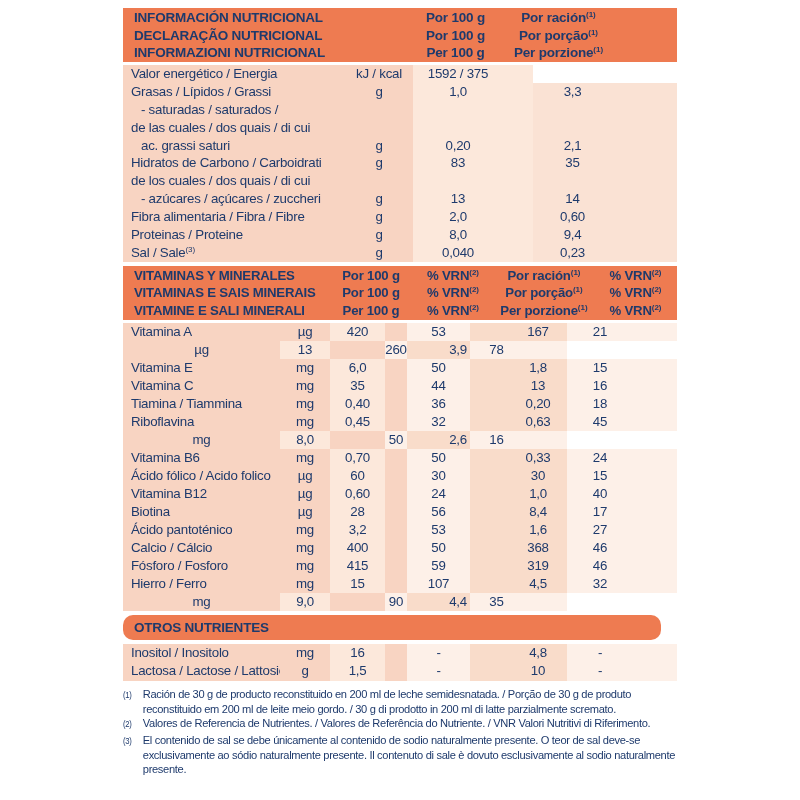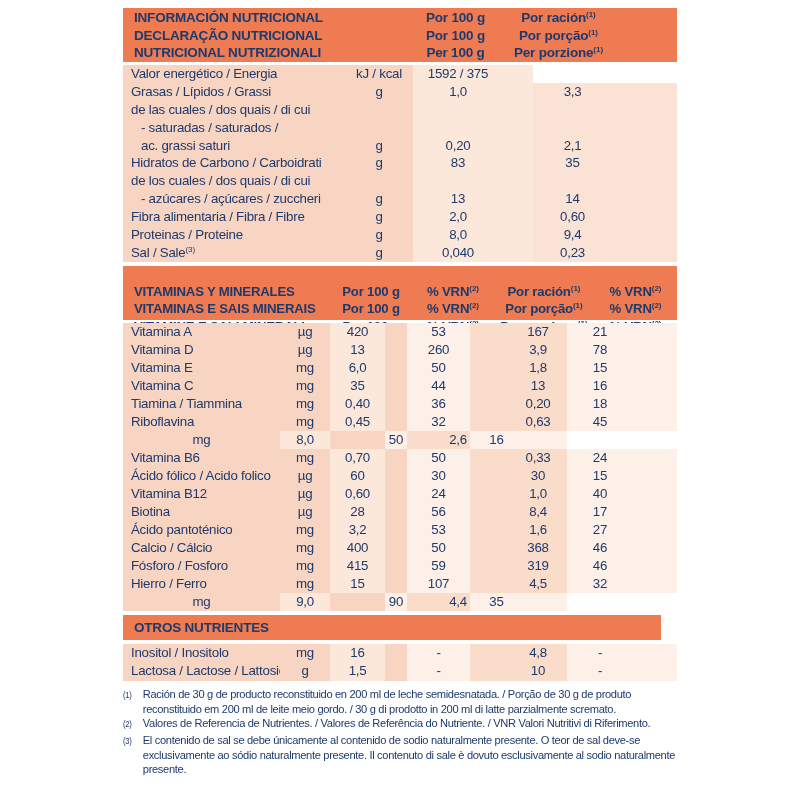--- a/index.html
+++ b/index.html
@@ -14,27 +14,27 @@
   }
   html,body{margin:0;padding:0;}
   body{font-family:"Liberation Sans", sans-serif;}
   .page{position:relative;width:800px;height:800px;background:var(--page-bg);overflow:hidden;color:var(--navy);}
   .label-box{position:absolute;left:123px;top:8px;width:554px;}
 
   
   .hdr{background:var(--orange);color:var(--navy);font-weight:700;letter-spacing:-0.2px;}
   .hdr1{height:54px;padding-top:1px;box-sizing:border-box;margin-bottom:3px;}
   .h1-row{display:grid;grid-template-columns:290px 85px 155px 24px;height:17.5px;line-height:17.5px;font-size:13.5px;white-space:nowrap;}
-  .hdr2{height:54px;padding-top:17px;box-sizing:border-box;margin:4px 0 3px 0;}
+  .hdr2{height:54px;padding-top:1px;box-sizing:border-box;margin:4px 0 3px 0;}
   .h2-row{display:grid;grid-template-columns:207px 82px 82px 100px 83px;height:17.5px;line-height:17.5px;font-size:13.2px;white-space:nowrap;}
   .hc{overflow:visible;}
   .hc-title{padding-left:11px;}
   .hc-c{text-align:center;}
   .h1-serv{padding-right:34px;}
-  .hdr3{height:25px;line-height:25px;font-size:13.5px;padding-left:11px;box-sizing:border-box;margin:4px 16px 4px 0;}
+  .hdr3{height:25px;line-height:25px;font-size:13.5px;padding-left:11px;box-sizing:border-box;margin:4px 16px 4px 0;border-radius:10px;}
 
   
   .body-sec{font-size:13.3px;letter-spacing:-0.25px;}
   .t1-row{display:grid;grid-template-columns:222px 68px 120px 144px;height:17.9px;line-height:17.9px;white-space:nowrap;}
   .t2-row{display:grid;grid-template-columns:157px 50px 55px 22px 63px 97px 110px;height:18px;line-height:18px;white-space:nowrap;}
   .t3-row{display:grid;grid-template-columns:157px 50px 55px 22px 63px 97px 110px;height:18.5px;line-height:18.5px;white-space:nowrap;}
   .cell{background:var(--base);overflow:visible;}
   .lab{padding-left:8px;}
   .ind{padding-left:18px;}
   .unit{text-align:center;}
@@ -66,51 +66,51 @@
           <div class="hc hc-c h1-serv"><span>Por ración</span><sup class="sup">(1)</sup></div>
           <div class="hc"></div>
         </div>
         <div class="h1-row">
           <div class="hc hc-title">DECLARAÇÃO NUTRICIONAL</div>
           <div class="hc hc-c">Por 100 g</div>
           <div class="hc hc-c h1-serv"><span>Por porção</span><sup class="sup">(1)</sup></div>
           <div class="hc"></div>
         </div>
         <div class="h1-row">
-          <div class="hc hc-title">NUTRICIONAL NUTRIZIONALI</div>
+          <div class="hc hc-title">INFORMAZIONI NUTRICIONAL</div>
           <div class="hc hc-c">Per 100 g</div>
           <div class="hc hc-c h1-serv"><span>Per porzione</span><sup class="sup">(1)</sup></div>
           <div class="hc"></div>
         </div>
       </div>
     <div class="body-sec" id="sec1">
         <div class="t1-row">
           <div class="cell lab"><span>Valor energético / Energia</span></div>
           <div class="cell unit">kJ / kcal</div>
           <div class="cell v100">1592 / 375</div>
         </div>
         <div class="t1-row">
           <div class="cell lab"><span>Grasas / Lípidos / Grassi</span></div>
           <div class="cell unit">g</div>
           <div class="cell v100">1,0</div>
           <div class="cell rac-top">3,3</div>
+        </div>
+        <div class="t1-row">
+          <div class="cell lab ind"><span>- saturadas / saturados /</span></div>
+          <div class="cell unit"></div>
+          <div class="cell v100"></div>
+          <div class="cell rac-top"></div>
         </div>
         <div class="t1-row">
           <div class="cell lab"><span>de las cuales / dos quais / di cui</span></div>
           <div class="cell unit"></div>
           <div class="cell v100"></div>
           <div class="cell rac-top"></div>
         </div>
         <div class="t1-row">
-          <div class="cell lab ind"><span>- saturadas / saturados /</span></div>
-          <div class="cell unit"></div>
-          <div class="cell v100"></div>
-          <div class="cell rac-top"></div>
-        </div>
-        <div class="t1-row">
           <div class="cell lab ind"><span>ac. grassi saturi</span></div>
           <div class="cell unit">g</div>
           <div class="cell v100">0,20</div>
           <div class="cell rac-top">2,1</div>
         </div>
         <div class="t1-row">
           <div class="cell lab"><span>Hidratos de Carbono / Carboidrati</span></div>
           <div class="cell unit">g</div>
           <div class="cell v100">83</div>
           <div class="cell rac-top">35</div>
@@ -173,21 +173,20 @@
         <div class="t2-row">
           <div class="cell lab"><span>Vitamina A</span></div>
           <div class="cell unit">µg</div>
           <div class="cell v100">420</div>
           <div class="cell gapc"></div>
           <div class="cell vrn">53</div>
           <div class="cell rac">167</div>
           <div class="cell vrnr">21</div>
         </div>
         <div class="t2-row">
-          <div class="cell lab"><span>Vitamina D</span></div>
           <div class="cell unit">µg</div>
           <div class="cell v100">13</div>
           <div class="cell gapc"></div>
           <div class="cell vrn">260</div>
           <div class="cell rac">3,9</div>
           <div class="cell vrnr">78</div>
         </div>
         <div class="t2-row">
           <div class="cell lab"><span>Vitamina E</span></div>
           <div class="cell unit">mg</div>

